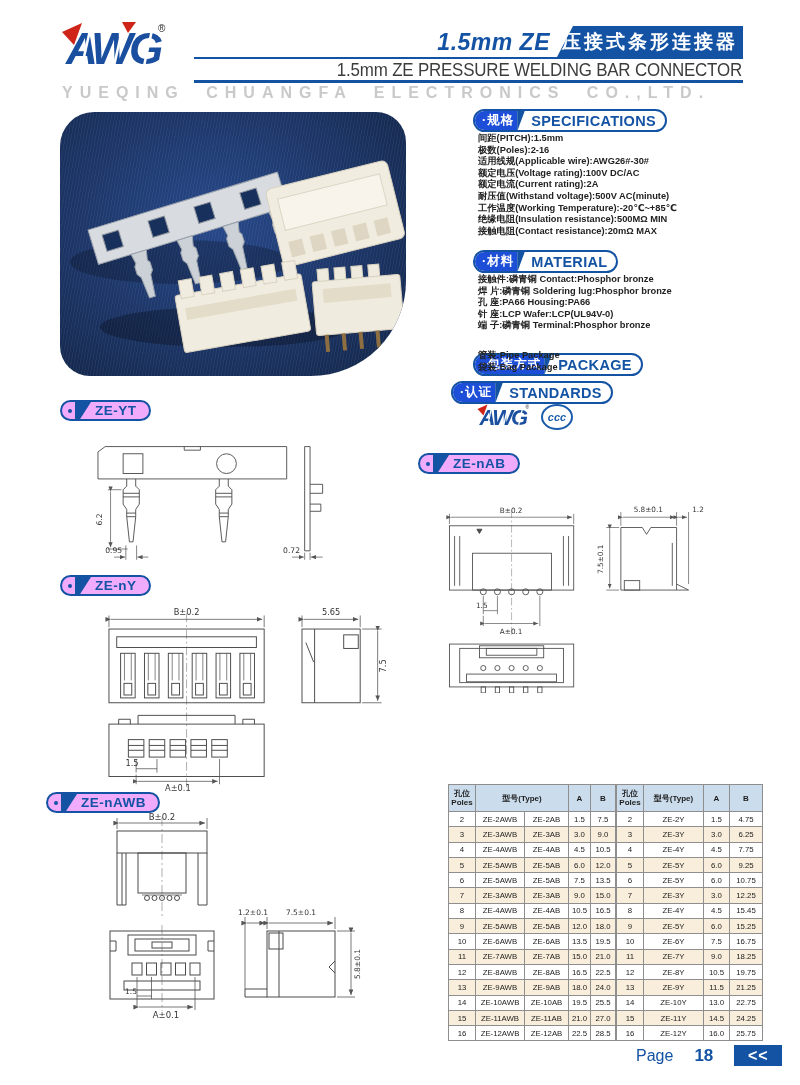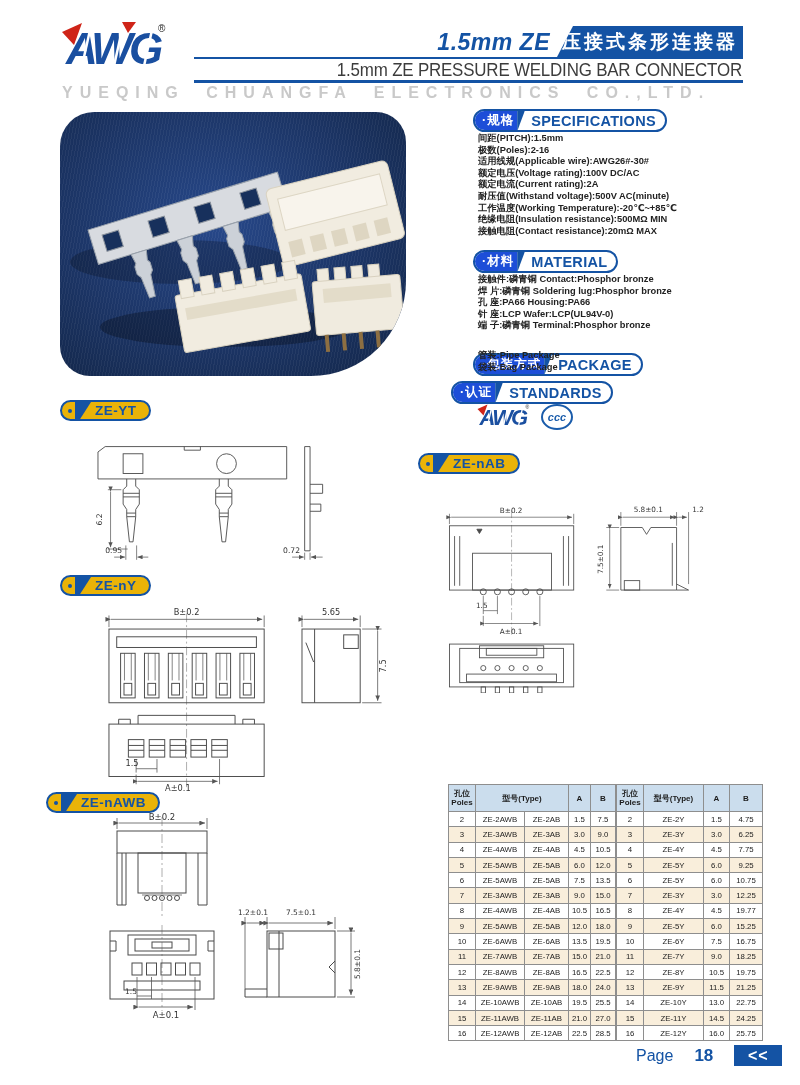--- a/index.html
+++ b/index.html
@@ -23,21 +23,21 @@
   
   .badge{display:inline-flex;align-items:stretch;border:2px solid #1453a4;border-radius:12px;
          height:19px;background:#fff;padding-right:9px;overflow:hidden;}
   .badge-cn{background:#1d4ed8;color:#fff;font-weight:bold;font-size:12.5px;
             display:flex;align-items:center;padding:0 3px 0 7px;letter-spacing:1px;}
   .badge-slash{width:13px;background:#1453a4;clip-path:polygon(0 0,58% 0,4% 100%,0 100%);margin-right:1px;}
   .badge-en{color:#1453a4;font-weight:bold;font-size:14.5px;display:flex;align-items:center;letter-spacing:.3px;}
   .spec-line{font-size:9.3px;line-height:11.6px;color:#222;white-space:nowrap;font-weight:bold;}
   
   .dlabel{display:inline-flex;align-items:center;border:2px solid #1453a4;border-radius:11px;
-          height:17px;background:#eab308;padding:0 12px 0 6px;}
+          height:17px;background:#f0abfc;padding:0 12px 0 6px;}
   .dlabel .dot{width:4px;height:4px;border-radius:50%;background:#1453a4;margin-right:3px;}
   .dlabel .wedge{width:16px;height:17px;background:#1453a4;clip-path:polygon(0 0,100% 0,32% 100%,0 100%);margin-right:4px;}
   .dlabel .dtext{color:#1453a4;font-weight:bold;font-size:13.5px;letter-spacing:.5px;}
   
   table{border-collapse:collapse;table-layout:fixed;font-size:7.8px;color:#1c1c1c;}
   th,td{border:1px solid #8e8e8e;text-align:center;padding:0;overflow:hidden;}
   thead th{background:#cbdded;font-weight:bold;font-size:8px;line-height:9px;height:26px;}
   tbody tr{height:15.3px;background:#fff;}
   tbody tr.alt{background:#f9eedb;}
   
@@ -633,21 +633,21 @@
       <tr class="alt">
         <td>7</td>
         <td>ZE-3Y</td>
         <td>3.0</td>
         <td>12.25</td>
       </tr>
       <tr>
         <td>8</td>
         <td>ZE-4Y</td>
         <td>4.5</td>
-        <td>19.77</td>
+        <td>15.45</td>
       </tr>
       <tr class="alt">
         <td>9</td>
         <td>ZE-5Y</td>
         <td>6.0</td>
         <td>15.25</td>
       </tr>
       <tr>
         <td>10</td>
         <td>ZE-6Y</td>

